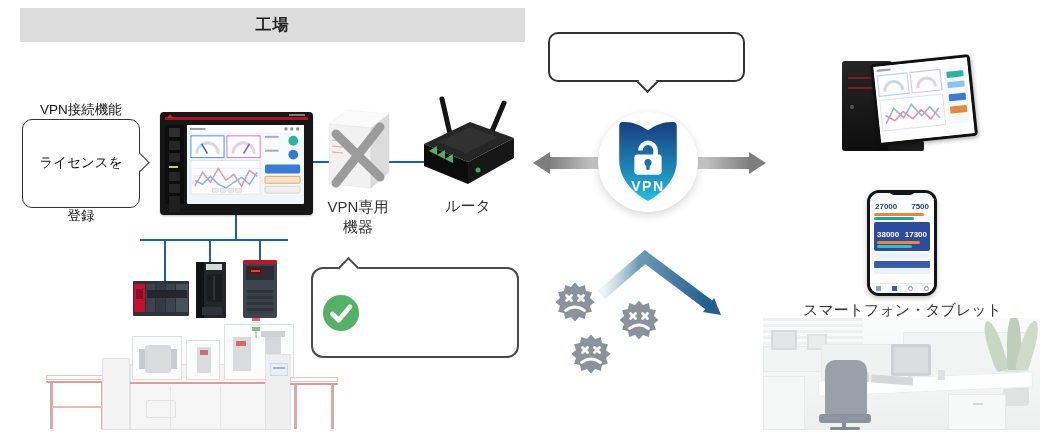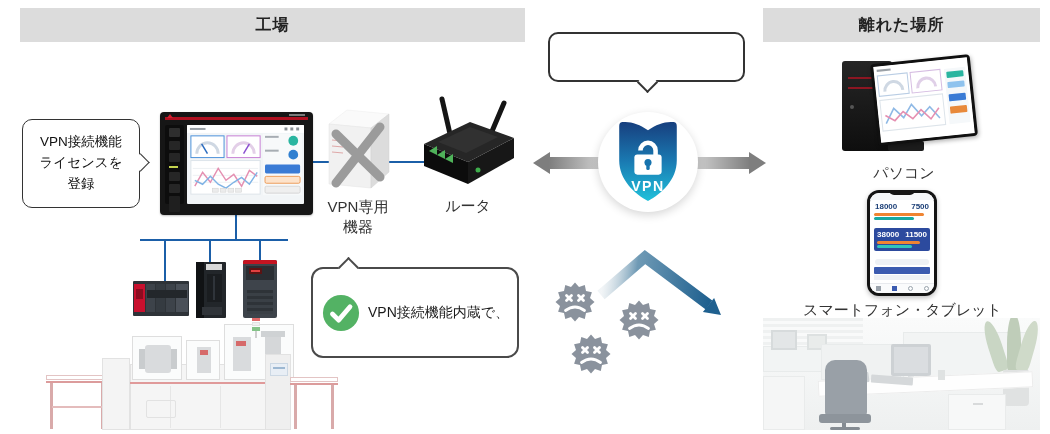--- a/index.html
+++ b/index.html
@@ -64,42 +64,39 @@
 
   
   .o-part { background:#f2f4f4; border:1px solid #e8ebeb; }
 
   
   .phone-frame { background:#141414; border-radius:12px; padding:3px; box-shadow:0 2px 5px rgba(0,0,0,.25); }
   .phone-screen { position:relative; width:100%; height:100%; background:#fff; border-radius:9px; overflow:hidden; }
   .phone-notch { position:absolute; left:50%; top:0; transform:translateX(-50%); width:26px; height:5px;
                  background:#141414; border-radius:0 0 5px 5px; z-index:2; }
   .p-num { font-size:8px; font-weight:700; color:#1c3f77; }
-  .p-panel { background:#2c4a9e; border-radius:2px; margin:8px 4px; padding:2px 3px 3px; }
+  .p-panel { background:#2c4a9e; border-radius:2px; margin:2px 4px; padding:8px 3px 3px; }
   .p-panel .p-num { color:#fff; }
   .p-bar { height:3px; border-radius:1.5px; margin:1.5px 4px; }
 
   .pc-tower { background:linear-gradient(#262626,#0e0e0e); border-radius:3px; }
   .pc-monitor { transform:rotate(-6deg); background:#101010; border-radius:4px; padding:3px; box-shadow:1px 2px 4px rgba(0,0,0,.3); }
   .pc-screen { width:100%; height:100%; background:#fff; overflow:hidden; }
 </style>
 </head>
 <body>
 
 <div class="stage">
 
   <div class="abs zone-header" style="left:20px;top:8px;width:505px;height:34px;">
     <span>工場</span>
   </div>
-  <div class="abs zone-header" style="left:763px;top:8px;width:277px;height:34px;">
-    <span>離れた場所</span>
-  </div>
-
-
-  <div class="abs callout license-callout" style="left:22px;top:119px;width:118px;height:89px;">
+
+
+  <div class="abs callout license-callout" style="left:22px;top:119px;width:118px;height:89px;gap:32px;">
     <span class="tail"></span>
     <span>VPN接続機能</span>
     <span>ライセンスを</span>
     <span>登録</span>
   </div>
 
   <div class="abs bline" style="left:305px;top:161px;width:126px;height:2px;z-index:0;"></div>
 
   <div class="abs got-device" style="left:160px;top:112px;width:153px;height:103px;z-index:1;">
     <div class="got-redbar"></div>
@@ -270,21 +267,20 @@
     </g>
   </svg>
 
   <div class="abs callout builtin-callout" style="left:311px;top:267px;width:208px;height:91px;z-index:2;">
     <span class="tail"></span>
     <svg width="38" height="38" viewBox="0 0 40 40" style="flex:none;">
       <circle cx="20" cy="20" r="19" fill="#53b264"></circle>
       <polyline points="11,21 17.5,27.5 29.5,13.5" fill="none" stroke="#fff" stroke-width="5" stroke-linecap="round" stroke-linejoin="round"></polyline>
     </svg>
     <div class="builtin-text">
-      <div>VPN接続機能内蔵で、</div>
     </div>
   </div>
 
   <div class="abs bline" style="left:235px;top:215px;width:2px;height:26px;"></div>
   <div class="abs bline" style="left:140px;top:239px;width:148px;height:2px;"></div>
   <div class="abs bline" style="left:164px;top:239px;width:2px;height:44px;"></div>
   <div class="abs bline" style="left:209px;top:239px;width:2px;height:26px;"></div>
   <div class="abs bline" style="left:259px;top:239px;width:2px;height:24px;"></div>
 
   <div class="abs" style="left:133px;top:281px;width:56px;height:35px;background:#2e3338;border-radius:1px;">
@@ -375,36 +371,35 @@
           <polyline points="7,48 16,54 25,46 34,54 43,46 52,56 61,46" fill="none" stroke="#e58fb1" stroke-width="1.6"></polyline>
           <rect x="70" y="9" width="21" height="54" fill="#f5f8fa"></rect>
           <rect x="72" y="12" width="17" height="6" rx="1" fill="#2ab5a0"></rect>
           <rect x="72" y="22" width="17" height="6" rx="1" fill="#8fc3ee"></rect>
           <rect x="72" y="34" width="17" height="7" rx="1" fill="#3a7bd5"></rect>
           <rect x="72" y="46" width="17" height="7" rx="1" fill="#e8893a"></rect>
         </svg>
       </div>
     </div>
   </div>
-  <div class="abs plain-label" style="left:830px;top:163px;width:148px;">パソコン</div>
 
   <div class="abs phone-frame" style="left:867px;top:190px;width:70px;height:106px;">
     <div class="phone-notch"></div>
     <div class="phone-screen">
       <div style="height:7px;background:#f4f6f8;"></div>
       <div style="display:flex;justify-content:space-between;padding:2px 5px 0;">
-        <span class="p-num">18000</span>
+        <span class="p-num">27000</span>
         <span class="p-num">7500</span>
       </div>
       <div class="p-bar" style="background:#ef8432;width:78%;"></div>
       <div class="p-bar" style="background:#17a9a1;width:62%;"></div>
       <div class="p-panel">
         <div style="display:flex;justify-content:space-between;">
           <span class="p-num">38000</span>
-          <span class="p-num">11500</span>
+          <span class="p-num">17300</span>
         </div>
         <div class="p-bar" style="background:#ef8432;width:85%;margin:2px 0 1px;"></div>
         <div class="p-bar" style="background:#2ec4bc;width:70%;margin:0;"></div>
       </div>
       <div style="margin:2px 5px;height:6px;background:#eef1f5;border-radius:3px;"></div>
       <div style="margin:0 4px;height:7px;background:#3b5bb0;border-radius:1px;"></div>
       <div style="margin:1px 4px;height:5px;background:#eef1f5;"></div>
       <div style="position:absolute;left:0;right:0;bottom:0;height:10px;background:#fafbfc;border-top:1px solid #e8eaee;display:flex;justify-content:space-around;align-items:center;">
         <span style="width:5px;height:5px;background:#9aa2ab;"></span>
         <span style="width:5px;height:5px;background:#3b5bb0;"></span>

